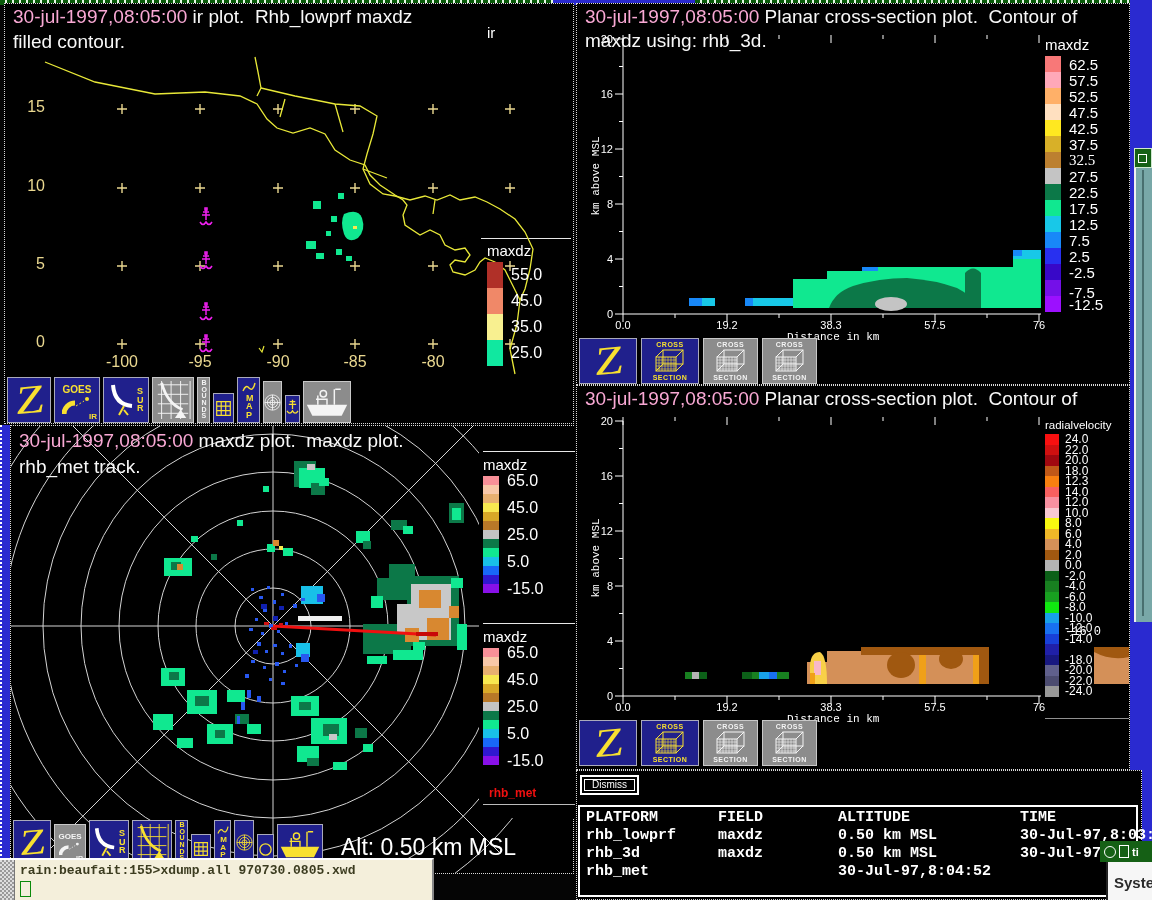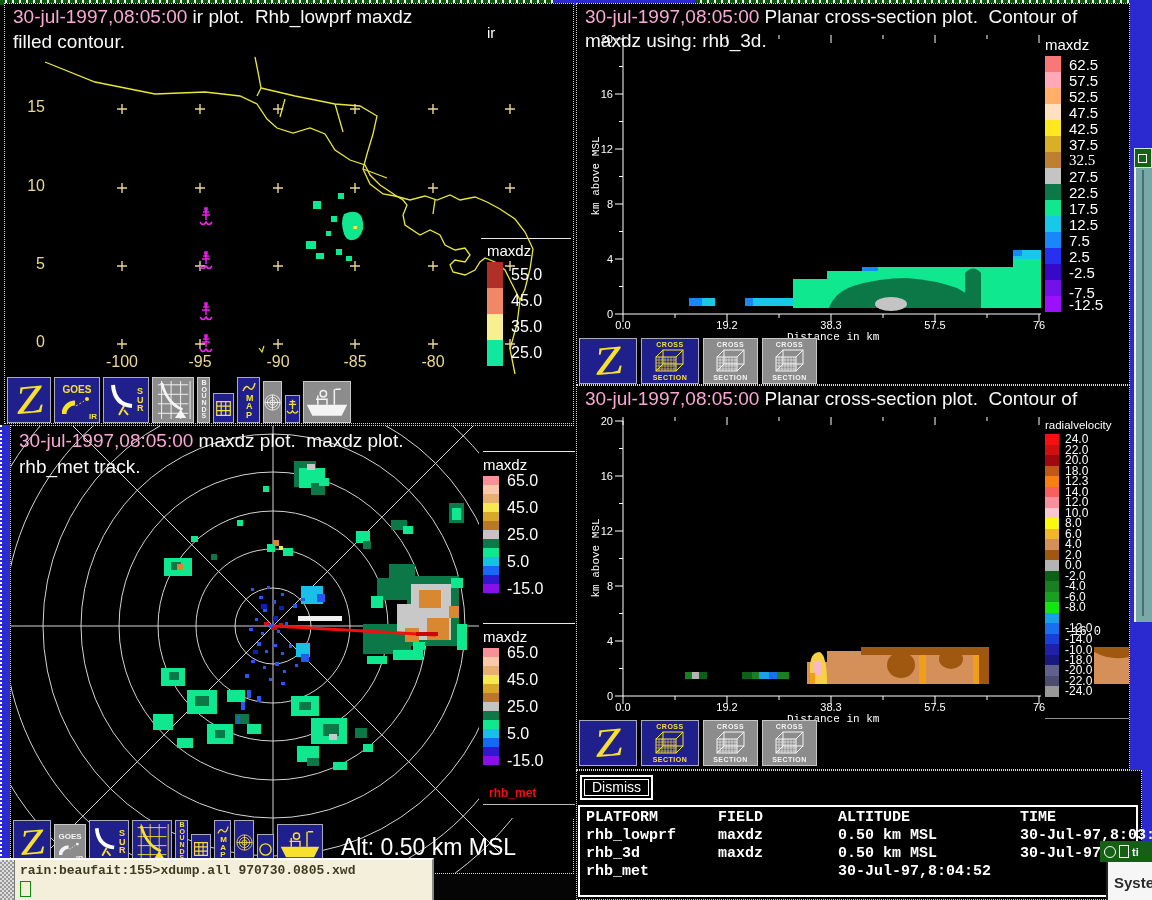--- a/index.html
+++ b/index.html
@@ -36,21 +36,21 @@
   .ico.blue{background:#20208c;color:#f8e030;}
   .ico.gray{background:#8c8c8c;color:#f4f4f4;border-color:#c8c8c8;}
   .zg{font-family:"Liberation Serif",serif;font-style:italic;line-height:.8;
       transform:scaleX(1.25) rotate(-6deg);}
   .vtext{width:1ch;word-break:break-all;line-height:.95;font-size:9px;font-weight:bold;text-align:center;}
   .goes-t{font-size:10px;font-weight:bold;line-height:1;}
   .goes-ir{font-size:8px;font-weight:bold;position:absolute;right:2px;bottom:1px;}
   .cs-t{font-size:7px;font-weight:bold;letter-spacing:.5px;line-height:1;}
   
   #infowin{position:absolute;background:#000;border:1px dotted #d8d8d8;box-sizing:border-box;z-index:7;}
-  #dismiss{position:absolute;left:3px;top:4px;color:#fff;font-size:14px;padding:2px 10px 3px;
+  #dismiss{position:absolute;left:3px;top:4px;color:#fff;font-size:10px;padding:2px 10px 3px;
      border:2px solid #fff;box-shadow:inset 0 0 0 2px #000,inset 0 0 0 3px #fff;background:#000;cursor:pointer;}
   #itable{position:absolute;left:1px;top:34px;width:560px;height:92px;border:2px solid #fff;
      font-family:"Liberation Mono",monospace;font-size:15px;font-weight:bold;color:#fff;padding:2px 0 0 6px;box-sizing:border-box;}
   .trow{display:grid;grid-template-columns:132px 120px 182px auto;line-height:18px;white-space:pre;}
   
   #term{position:absolute;left:0;top:858px;width:434px;height:42px;background:#f4efdb;
      border-top:2px solid #fff;border-right:2px solid #888;box-sizing:border-box;z-index:8;}
   #term .scroll{position:absolute;left:0;top:0;width:14px;height:100%;
      background-image:linear-gradient(45deg,#999 25%,transparent 25%,transparent 75%,#999 75%),
                       linear-gradient(45deg,#999 25%,#ddd 25%,#ddd 75%,#999 75%);
@@ -703,21 +703,21 @@
           <div class="cb-lab" style="top: 131.25px;">0.0</div>
           <div class="cb-seg" style="top: 136.5px; height: 10.5px; background: rgb(12, 96, 24);"></div>
           <div class="cb-lab" style="top: 141.75px;">-2.0</div>
           <div class="cb-seg" style="top: 147px; height: 10.5px; background: rgb(24, 128, 32);"></div>
           <div class="cb-lab" style="top: 152.25px;">-4.0</div>
           <div class="cb-seg" style="top: 157.5px; height: 10.5px; background: rgb(24, 160, 32);"></div>
           <div class="cb-lab" style="top: 162.75px;">-6.0</div>
           <div class="cb-seg" style="top: 168px; height: 10.5px; background: rgb(16, 232, 16);"></div>
           <div class="cb-lab" style="top: 173.25px;">-8.0</div>
           <div class="cb-seg" style="top: 178.5px; height: 10.5px; background: rgb(24, 160, 232);"></div>
-          <div class="cb-lab" style="top: 183.75px; margin-top: 32px;">-10.0</div>
+          <div class="cb-lab" style="top: 183.75px;">-10.0</div>
           <div class="cb-seg" style="top: 189px; height: 10.5px; background: rgb(24, 112, 240);"></div>
           <div class="cb-lab" style="top: 194.25px;">-12.0</div>
           <div class="cb-seg" style="top: 199.5px; height: 10.5px; background: rgb(24, 64, 216);"></div>
           <div class="cb-lab" style="top: 204.75px;">-14.0</div>
           <div class="cb-seg" style="top: 210px; height: 10.5px; background: rgb(32, 32, 168);"></div>
           <div class="cb-lab" style="top: 198px; font-family: Liberation Mono, monospace;">-16.0</div>
           <div class="cb-seg" style="top: 220.5px; height: 10.5px; background: rgb(24, 24, 128);"></div>
           <div class="cb-lab" style="top: 225.75px;">-18.0</div>
           <div class="cb-seg" style="top: 231px; height: 10.5px; background: rgb(96, 96, 140);"></div>
           <div class="cb-lab" style="top: 236.25px;">-20.0</div>

